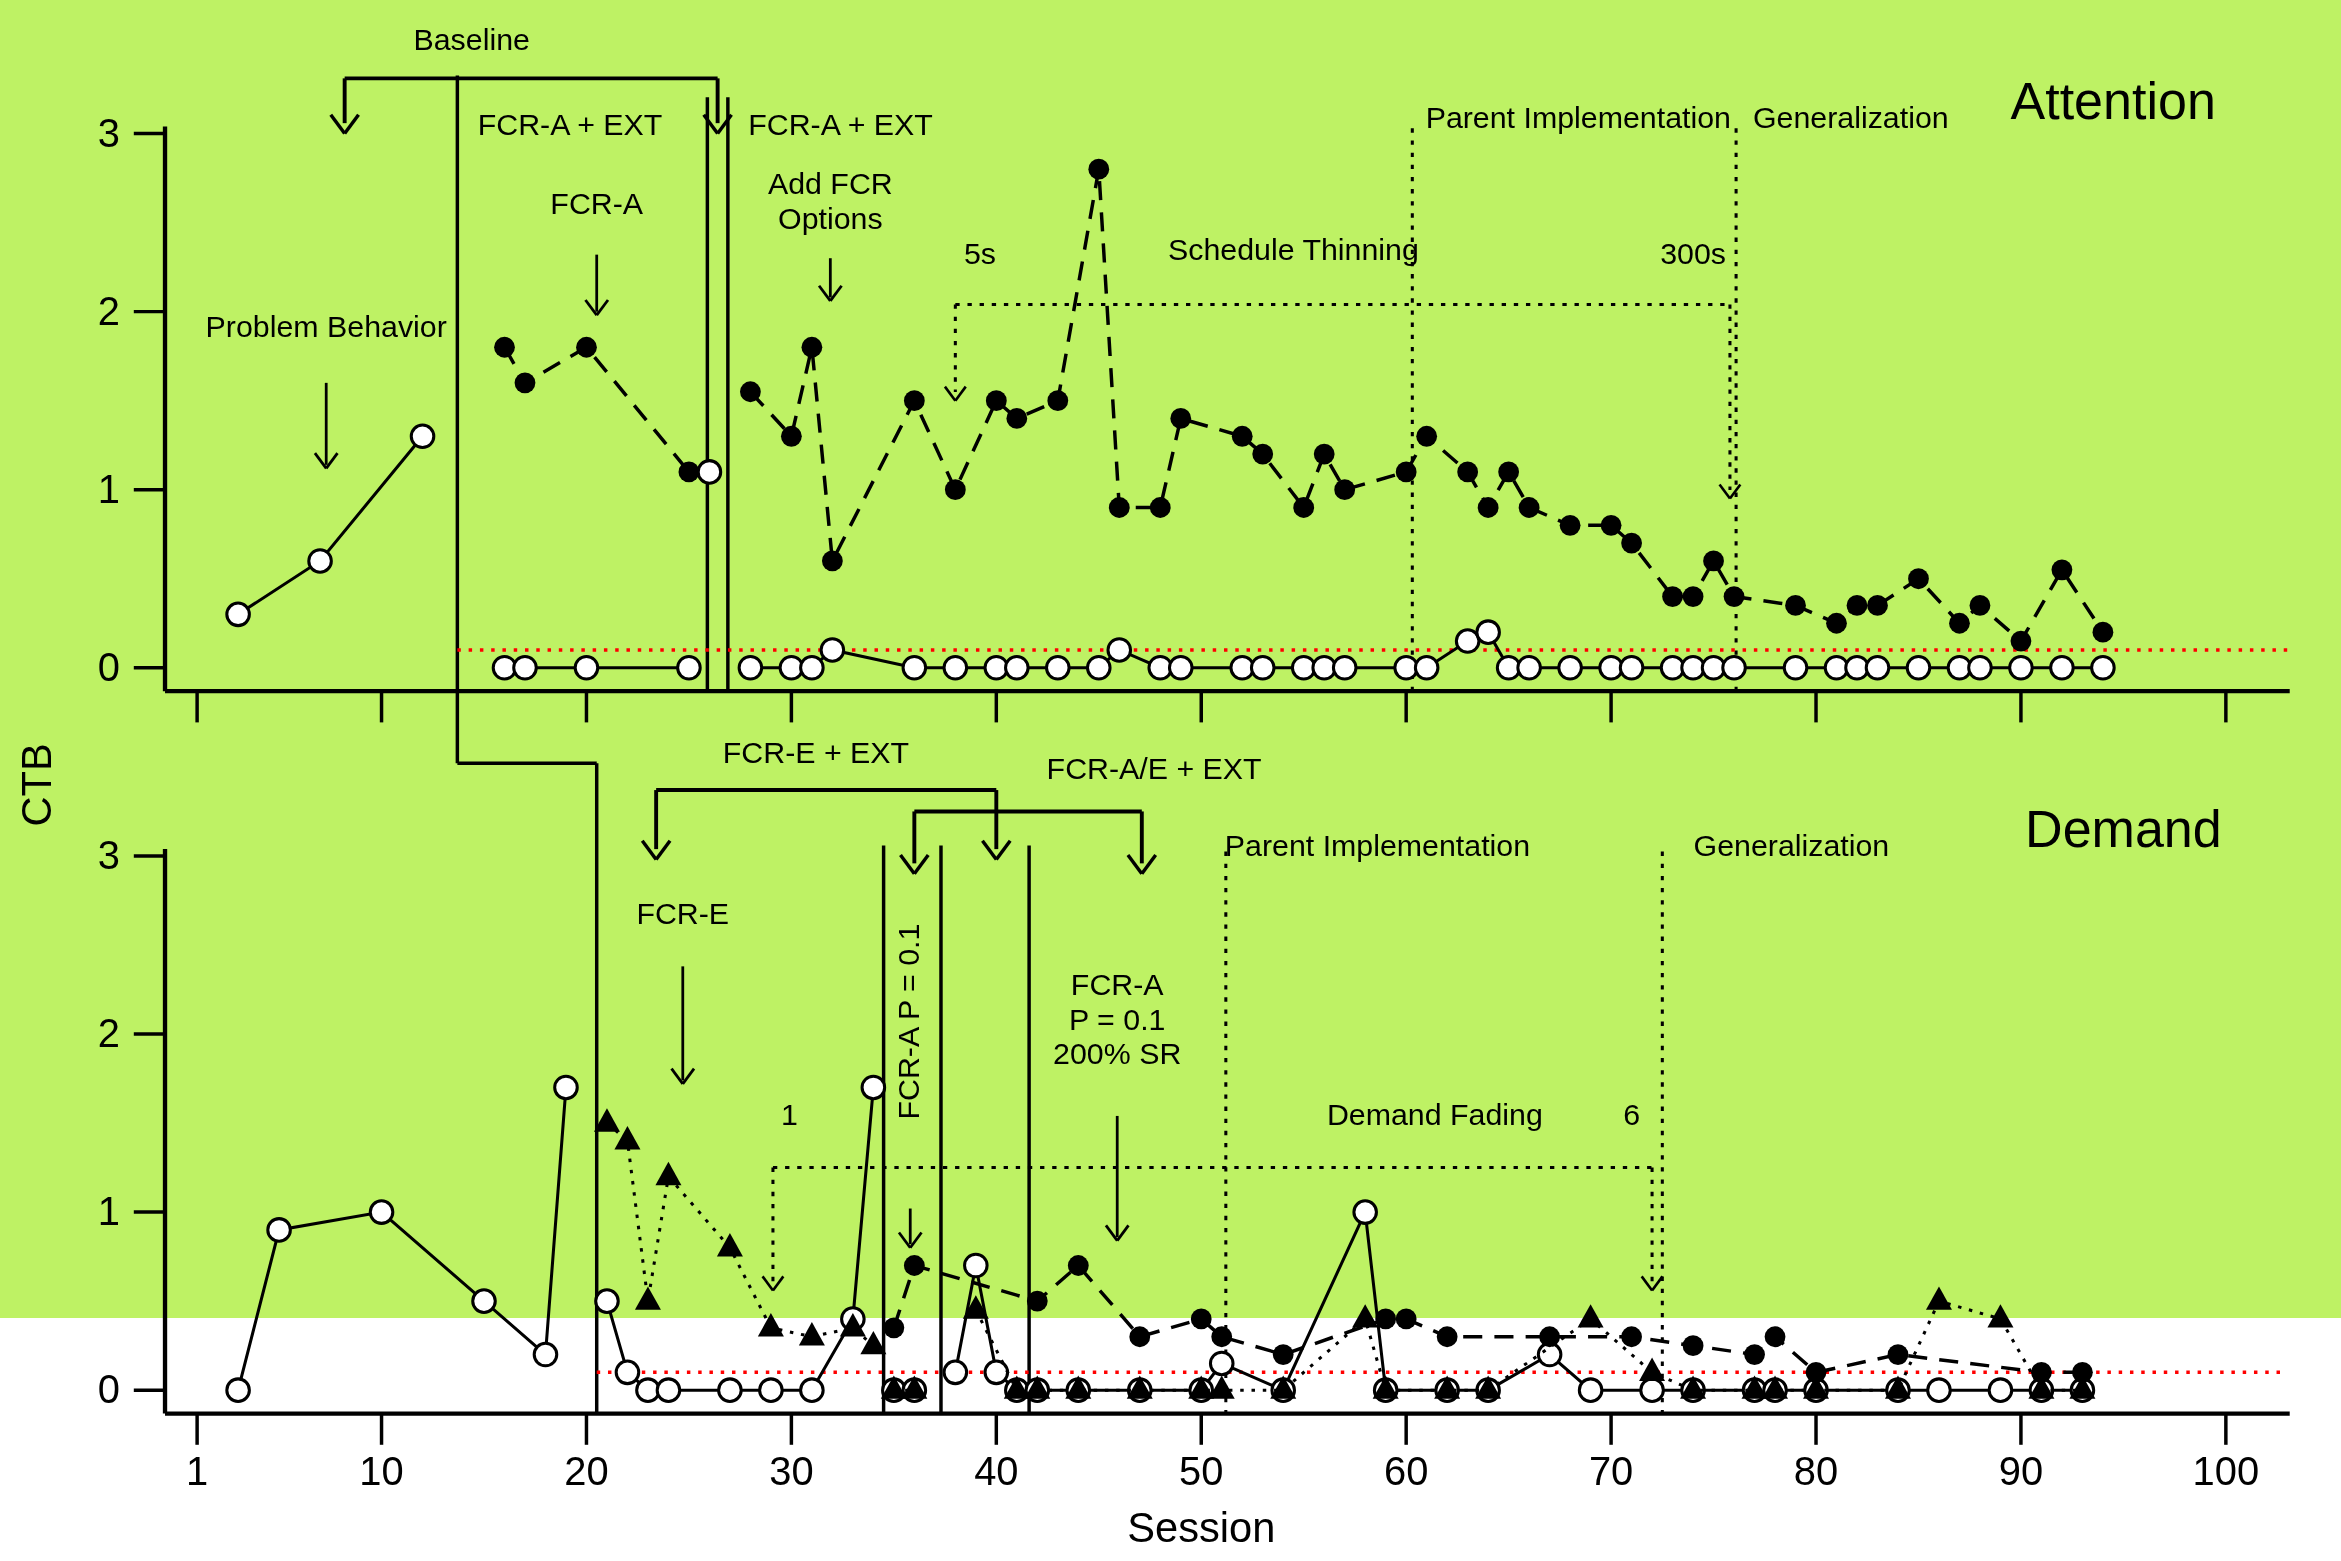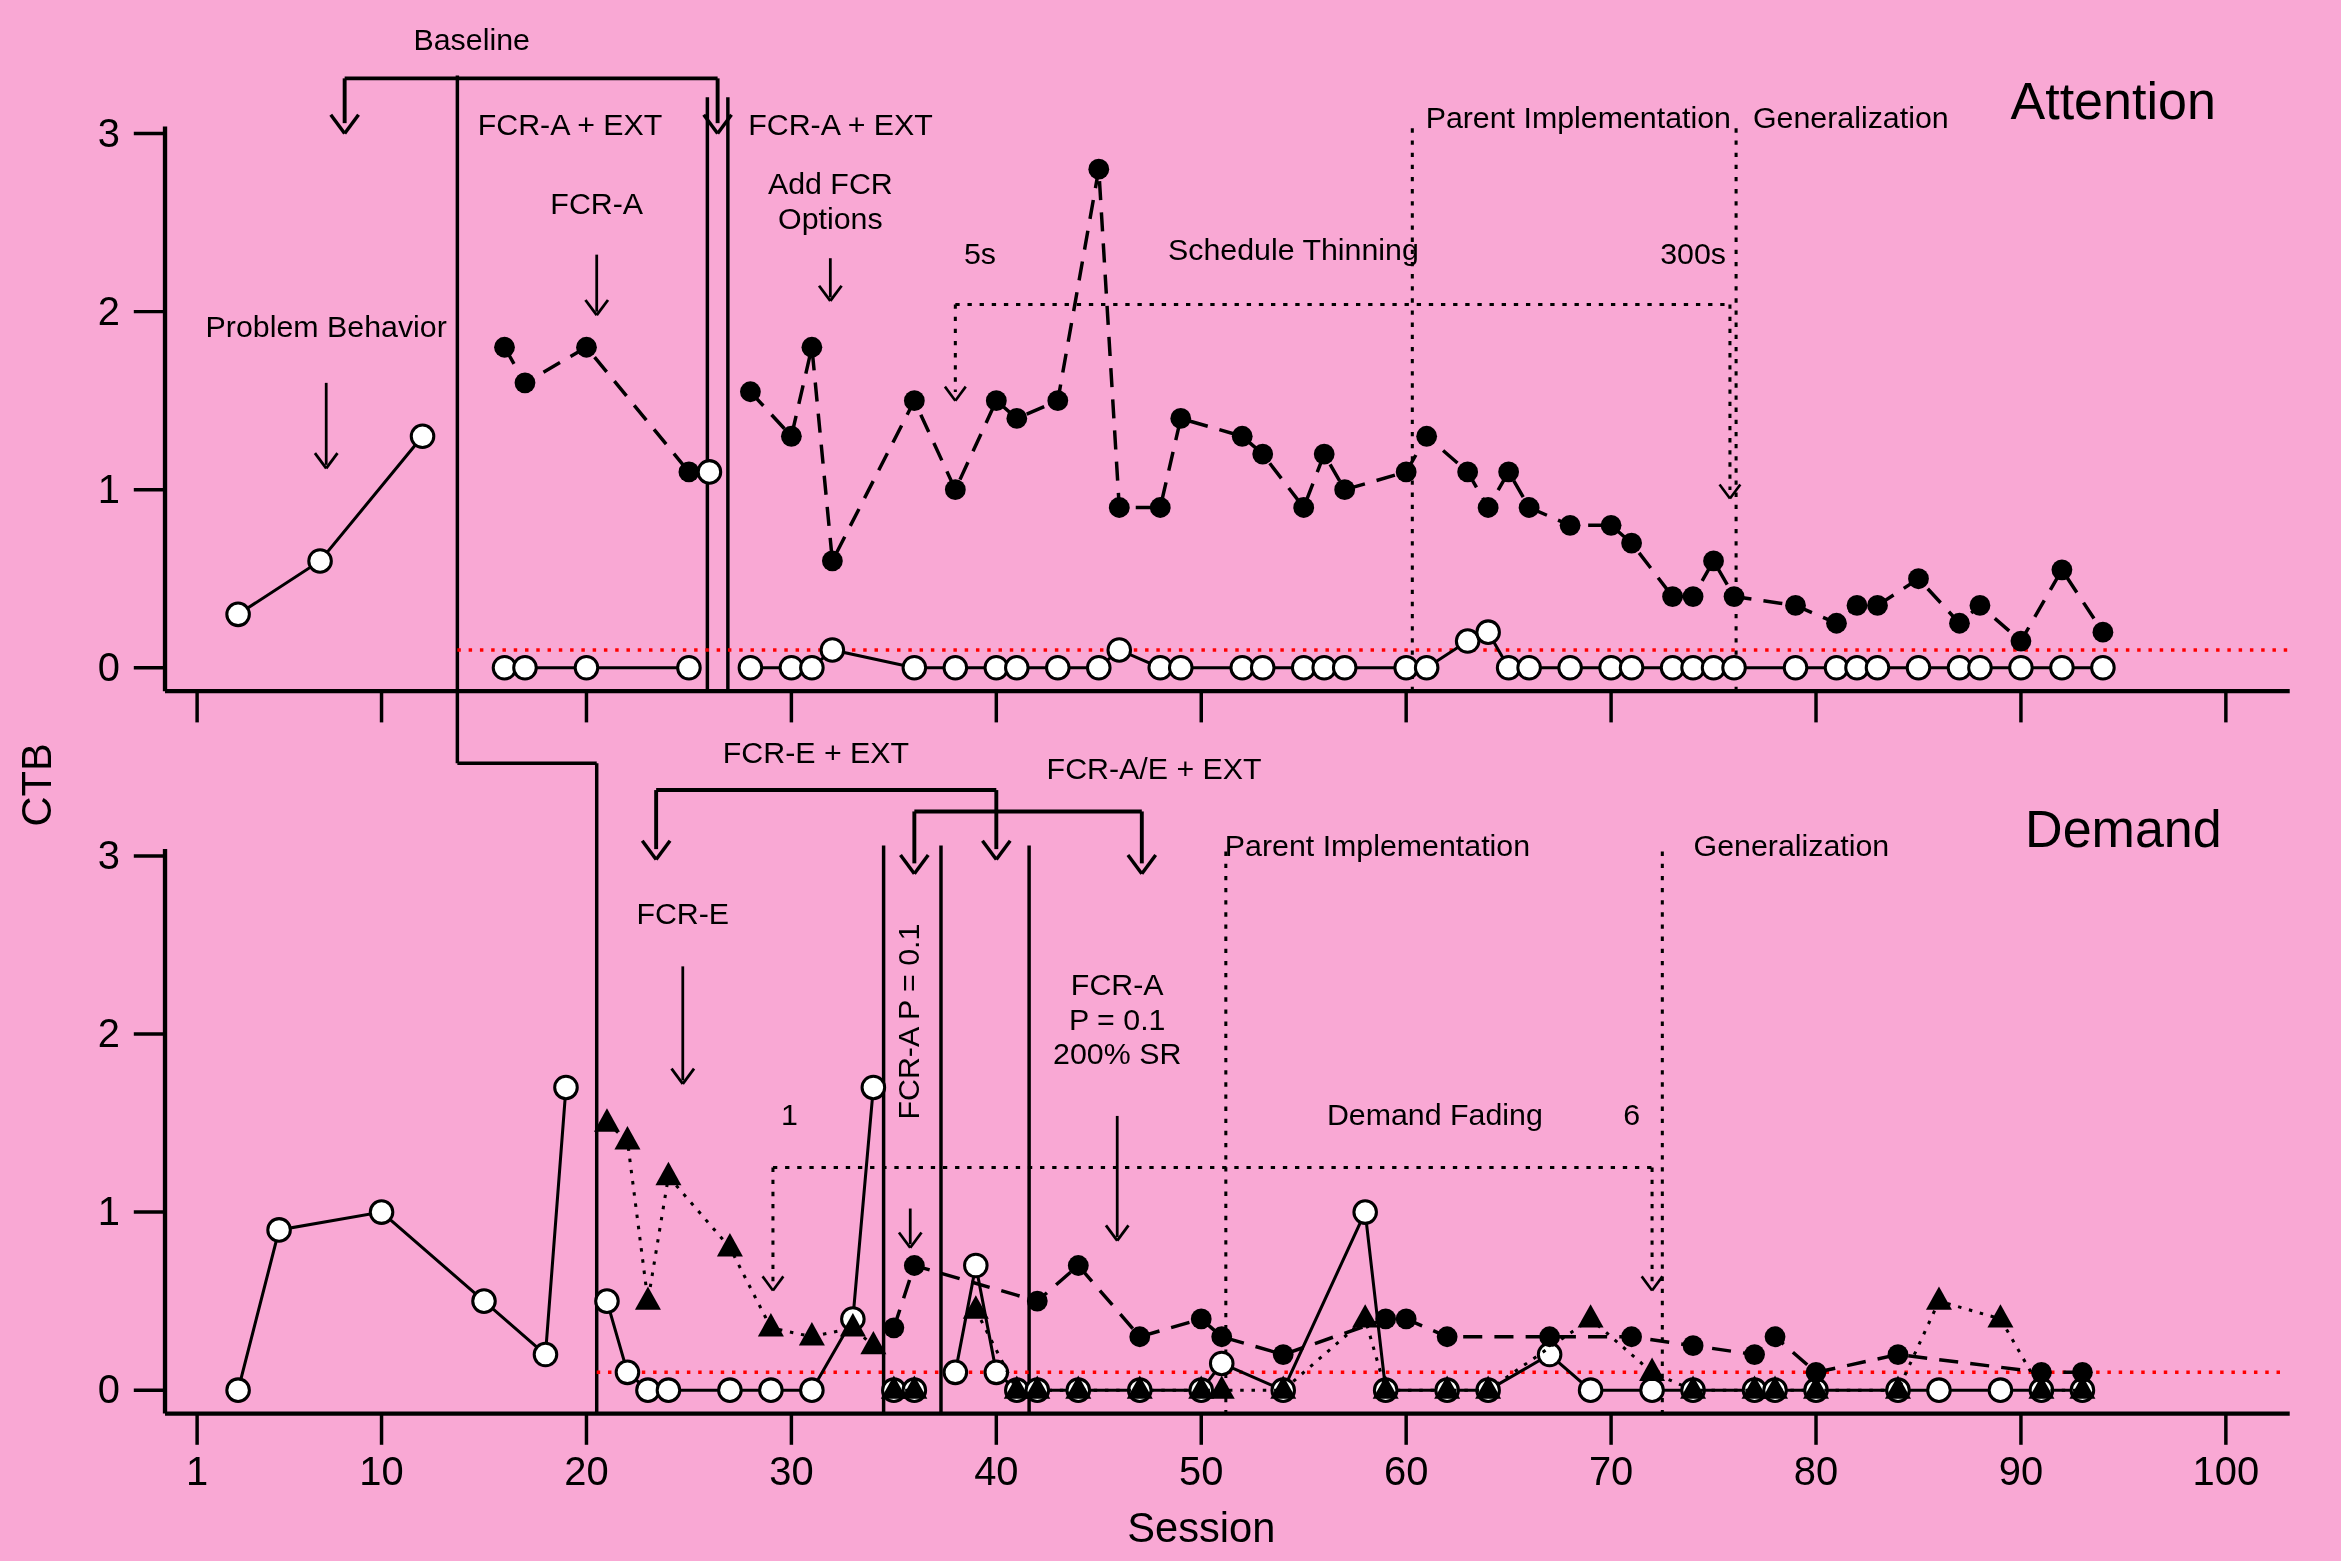--- a/index.html
+++ b/index.html
@@ -1,17 +1,17 @@
 <!DOCTYPE html>
 <html style="font-size:14px"><head>
 <meta charset="utf-8">
 <style>
   html,body{margin:0;padding:0;background:#ffffff;}
   body{width:2342px;height:1561px;position:relative;font-family:"Liberation Sans", sans-serif;}
-  #figure-root{width:2342px;height:1561px;position:absolute;top:0;left:0;background:#f9a8d4;}
+  #figure-root{width:2342px;height:1318px;position:absolute;top:0;left:0;background:#bef264;}
   svg text{fill:#000;}
 </style>
 </head>
 <body>
 
 <div id="figure-root">
   <svg id="chart" width="2342" height="1561" viewBox="0 0 2700 1800" xmlns="http://www.w3.org/2000/svg">
     <g id="g-demand-phase">
         <line x1="687.785" y1="880" x2="687.785" y2="1630" stroke="#000000" stroke-width="4" stroke-linecap="butt"></line>
         <line x1="1018.605" y1="975" x2="1018.605" y2="1630" stroke="#000000" stroke-width="4" stroke-linecap="butt"></line>

